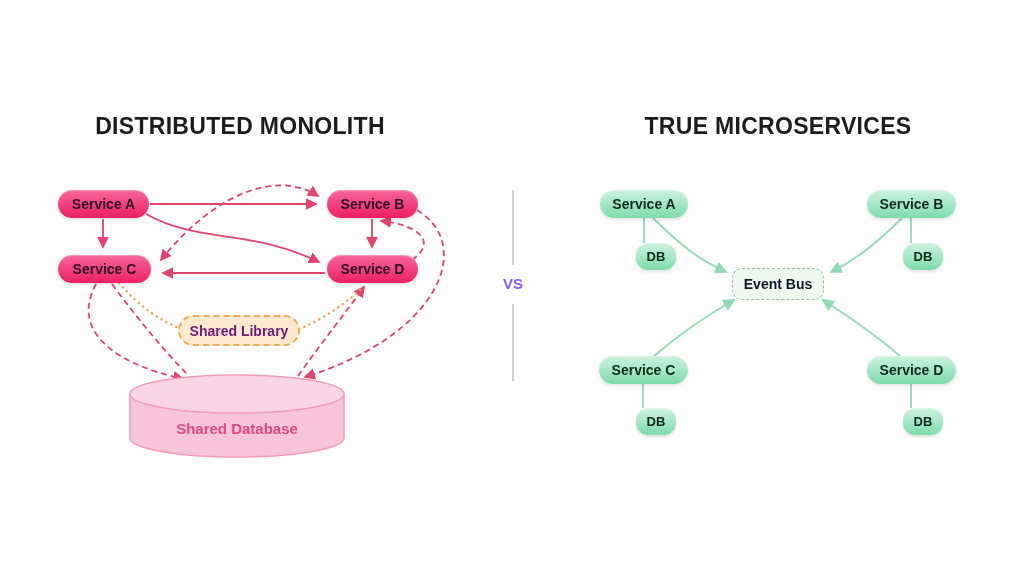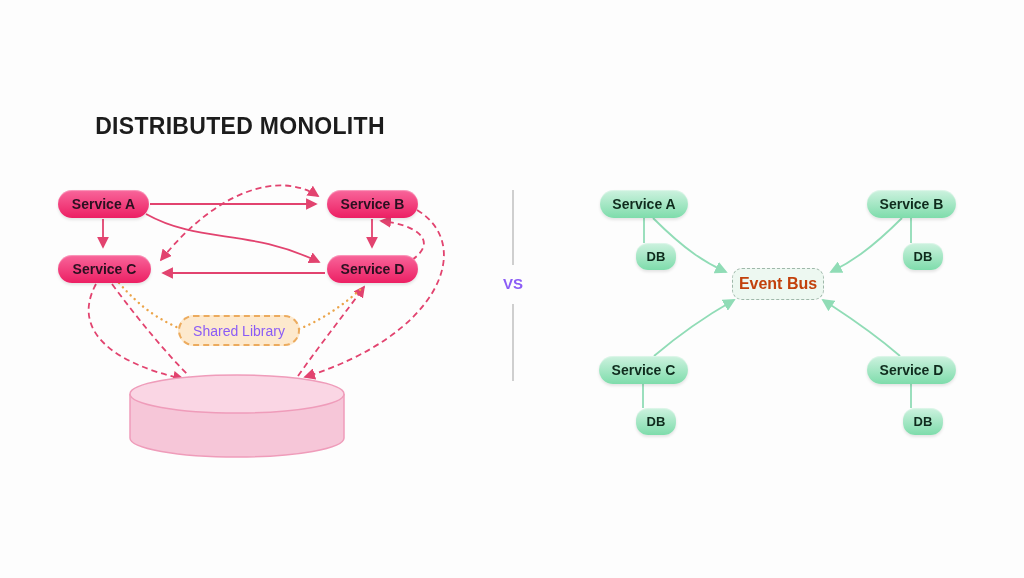--- a/index.html
+++ b/index.html
@@ -36,27 +36,27 @@
     width:40px;height:27px;border-radius:12px;
     background:linear-gradient(180deg,#cdf2df 0%,#7edcab 100%);
     color:#0f2b1d;font-weight:700;font-size:13px;
     box-shadow:0 2px 3px rgba(0,0,0,.10), inset 0 1px 1px rgba(255,255,255,.35);
     margin-left:12px;
   }
   .shared-lib{
     position:absolute;left:178px;top:315px;width:122px;height:31px;
     display:flex;align-items:center;justify-content:center;box-sizing:border-box;
     background:#fde9cd;border:2px dashed #ecab5e;border-radius:16px;
-    color:#8b5cf6;font-weight:400;font-size:14px;
+    color:#701a75;font-weight:700;font-size:14px;
   }
   .event-bus{
     position:absolute;left:732px;top:268px;width:92px;height:32px;
     display:flex;align-items:center;justify-content:center;box-sizing:border-box;
     background:#edf8f1;border:1.6px dashed #9fb8aa;border-radius:10px;
-    color:#c2410c;font-weight:700;font-size:16px;
+    color:#0f172a;font-weight:700;font-size:14px;
   }
   .db-label{
     position:absolute;left:127px;top:420px;width:220px;text-align:center;
     color:#e04a7d;font-weight:700;font-size:15px;
   }
   .vs-line{position:absolute;left:512px;width:2px;background:#cfcfcf;}
   .vs-line.seg1{top:190px;height:75px;}
   .vs-line.seg2{top:304px;height:77px;}
   .vs-label{
     position:absolute;left:498px;top:275px;width:30px;text-align:center;
@@ -111,30 +111,32 @@
       <path d="M643,384 L643,408"></path>
       <path d="M911,384 L911,408"></path>
       <path d="M653,218 C686,251 706,263 726,272" marker-end="url(#mgreen)"></path>
       <path d="M902,218 C869,251 849,263 831,272" marker-end="url(#mgreen)"></path>
       <path d="M654,356 C688,327 713,312 734,300" marker-end="url(#mgreen)"></path>
       <path d="M900,356 C866,327 841,312 823,300" marker-end="url(#mgreen)"></path>
     </g>
   </svg>
 
   <div class="title left">DISTRIBUTED MONOLITH</div>
+  <div class="title right">TRUE MICROSERVICES</div>
 
   <div class="vs-line seg1"></div>
   <div class="vs-label">VS</div>
   <div class="vs-line seg2"></div>
 
   <div class="pill pill-pink" style="left:58px;top:190px;">Service A</div>
   <div class="pill pill-pink" style="left:327px;top:190px;">Service B</div>
   <div class="pill pill-pink" style="left:58px;top:255px;width:93px;">Service C</div>
   <div class="pill pill-pink" style="left:327px;top:255px;">Service D</div>
   <div class="shared-lib">Shared Library</div>
+  <div class="db-label">Shared Database</div>
 
   <div class="pill pill-green" style="left:600px;top:190px;width:88px;">Service A</div>
   <div class="pill pill-green" style="left:867px;top:190px;">Service B</div>
   <div class="pill pill-green" style="left:599px;top:356px;">Service C</div>
   <div class="pill pill-green" style="left:867px;top:356px;">Service D</div>
 
   <div class="db-pill" style="left:624px;top:243px;">DB</div>
   <div class="db-pill" style="left:891px;top:243px;">DB</div>
   <div class="db-pill" style="left:624px;top:408px;">DB</div>
   <div class="db-pill" style="left:891px;top:408px;">DB</div>

